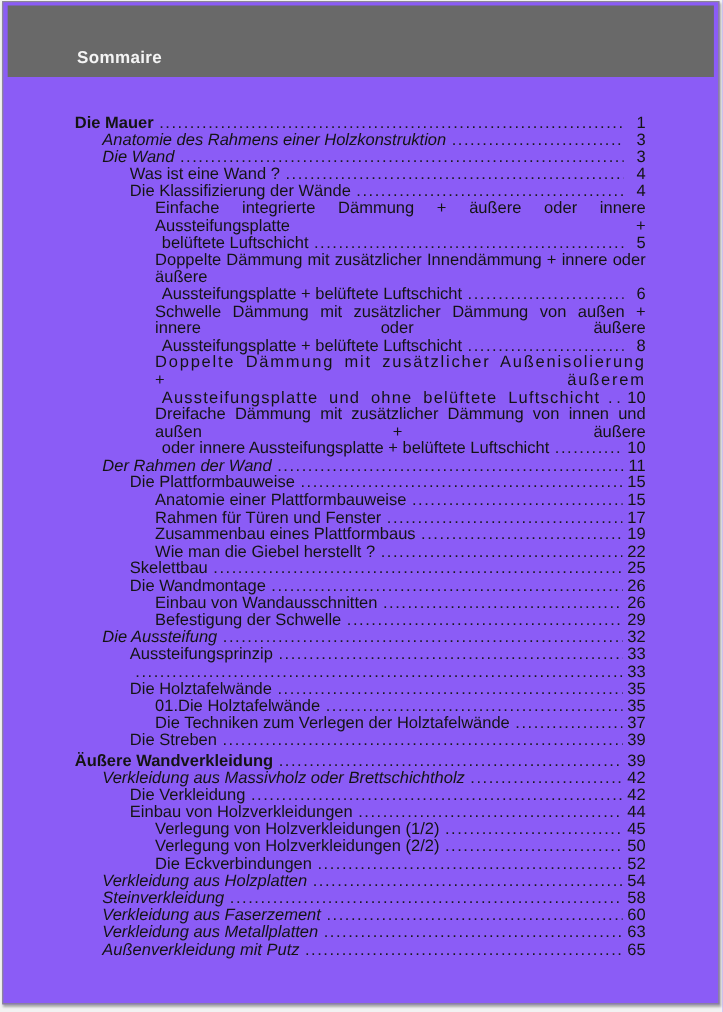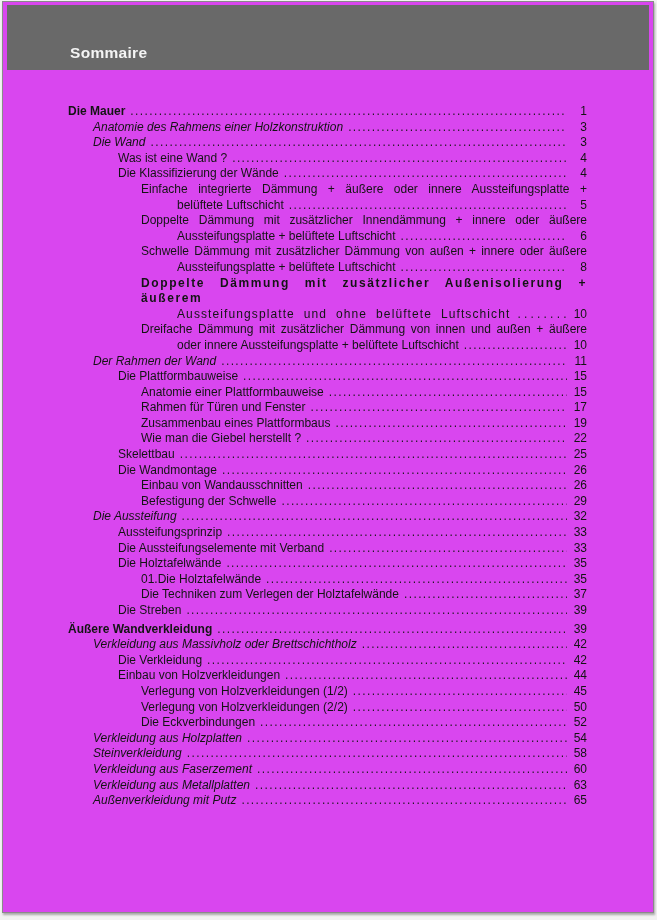--- a/index.html
+++ b/index.html
@@ -5,65 +5,65 @@
   html, body { margin:0; padding:0; }
   body {
     width:657px; height:920px; position:relative;
     background:#f2f2f2;
     font-family:"Liberation Sans", sans-serif;
     color:#141414;
     -webkit-font-smoothing:antialiased;
   }
   .page {
     position:absolute; left:2px; top:1px; width:650px; height:910px;
-    background:#d946ef;
+    background:#8b5cf6;
     border:1px solid #8a8a8a;
     box-shadow:1px 2px 2px rgba(0,0,0,0.30);
   }
   .header-bar {
     position:absolute; left:4px; right:4px; top:3px; height:65px;
     background:#696969;
   }
   .header-title {
     position:absolute; left:63px; bottom:8px;
     font-size:15.5px; font-weight:bold; letter-spacing:0.3px;
     color:#f4f4f4;
   }
   .toc {
     position:absolute; left:65px; top:102px; width:519px;
-    font-size:12px; line-height:15.6px;
+    font-size:15px; line-height:15.6px;
   }
   .toc-section + .toc-section { margin-top:3px; }
 
   .entry { }
   .lvl0 { margin-left:0; }
   .lvl1 { margin-left:25px; }
   .lvl2 { margin-left:50px; }
   .lvl3 { margin-left:73px; }
 
   .row { display:flex; align-items:baseline; }
   .row .label { white-space:nowrap; }
-  .row.cont { margin-left:36px;align-items:center; }
+  .row.cont { margin-left:6px;align-items:center; }
 
   .b  .label { font-weight:bold; }
   .bi .label { font-weight:normal; font-style:italic; }
 
   .leader {
     flex:1 1 auto; overflow:hidden; white-space:nowrap;
     margin-left:5px; margin-right:4px; color:#1a1a1a; min-width:0;
   }
   .leader::after {
     content:"..........................................................................................................................................................................................................";
     letter-spacing:1.4px;
   }
   .pagenum { flex:0 0 auto; min-width:16px; text-align:right; }
 
   .justline { text-align:justify; text-align-last:justify; }
 
-  .spread .justline { letter-spacing:1.6px;font-weight:bold; }
+  .spread .justline { letter-spacing:1.6px; }
   .spread .cont .label { letter-spacing:1.1px; word-spacing:4.5px; }
   .spread .leader { margin-left:7px; }
   .spread .leader::after { letter-spacing:3.2px; }
 </style>
 </head>
 <body>
 
 <div class="page">
   <div class="header-bar">
     <div class="header-title">Sommaire</div>
@@ -224,21 +224,20 @@
         </div>
         <div class="entry lvl2">
           <div class="row">
             <span class="label">Aussteifungsprinzip</span>
             <span class="leader"></span>
             <span class="pagenum">33</span>
           </div>
         </div>
         <div class="entry lvl2">
           <div class="row">
-            <span class="label">Die Aussteifungselemente mit Verband</span>
             <span class="leader"></span>
             <span class="pagenum">33</span>
           </div>
         </div>
         <div class="entry lvl2">
           <div class="row">
             <span class="label">Die Holztafelwände</span>
             <span class="leader"></span>
             <span class="pagenum">35</span>
           </div>

